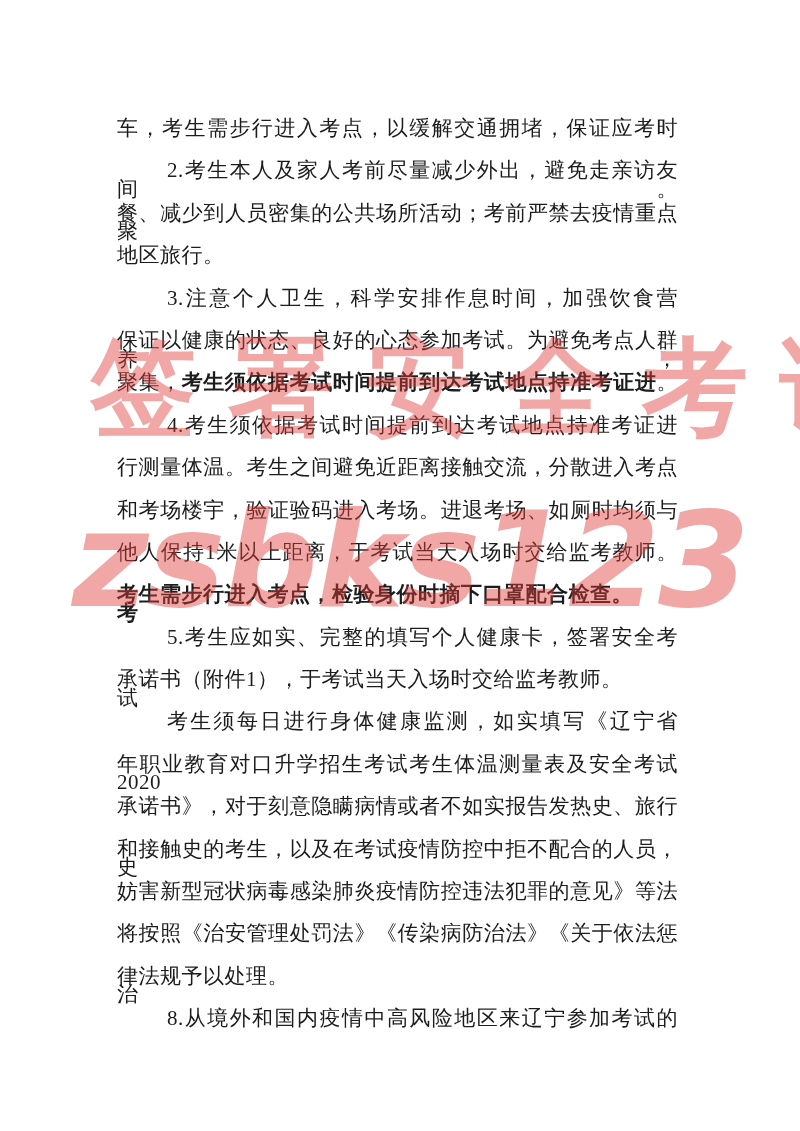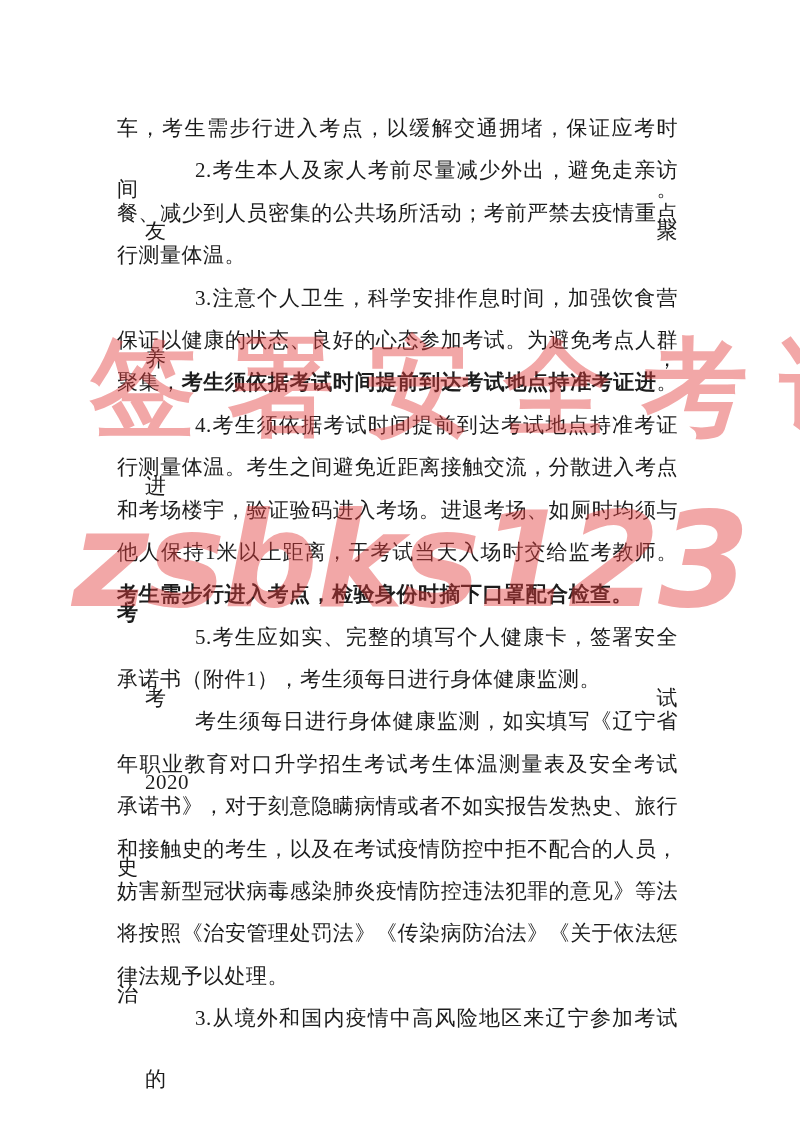--- a/index.html
+++ b/index.html
@@ -22,21 +22,21 @@
     font-size: 21px;
     letter-spacing: 0.5px;
     color: #1c1c1c;
     white-space: nowrap;
   }
   .line.justify {
     white-space: normal;
     text-align: justify;
     text-align-last: justify;
   }
-  .line.indent { text-indent: 50px; margin-left: 28px; }
+  .line.indent { text-indent: 50px; }
   .line .b { font-weight: bold; }
   .wm {
     position: absolute;
     z-index: 2;
     line-height: 1;
     font-weight: bold;
     white-space: nowrap;
     pointer-events: none;
   }
   .wm1 {
@@ -52,35 +52,35 @@
     font-family: "DejaVu Sans", "Liberation Sans", sans-serif;
   }
 </style>
 </head>
 <body>
 
 <div class="doc">
     <div class="line justify"><span>车，考生需步行进入考点，以缓解交通拥堵，保证应考时间。</span></div>
     <div class="line justify indent"><span>2.考生本人及家人考前尽量减少外出，避免走亲访友聚</span></div>
     <div class="line justify"><span>餐、减少到人员密集的公共场所活动；考前严禁去疫情重点</span></div>
-    <div class="line"><span>行测量体温。</span></div>
+    <div class="line"><span>地区旅行。</span></div>
     <div class="line justify indent"><span>3.注意个人卫生，科学安排作息时间，加强饮食营养，</span></div>
     <div class="line justify"><span>保证以健康的状态、良好的心态参加考试。为避免考点人群</span></div>
     <div class="line justify"><span>聚集，</span><span class="b">考生须依据考试时间提前到达考试地点持准考证进</span><span>。</span></div>
     <div class="line justify indent"><span>4.考生须依据考试时间提前到达考试地点持准考证进</span></div>
     <div class="line justify"><span>行测量体温。考生之间避免近距离接触交流，分散进入考点</span></div>
     <div class="line justify"><span>和考场楼宇，验证验码进入考场。进退考场、如厕时均须与</span></div>
     <div class="line justify"><span>他人保持1米以上距离，于考试当天入场时交给监考教师。</span><span class="b">考</span></div>
     <div class="line"><span class="b">考生需步行进入考点，检验身份时摘下口罩配合检查。</span></div>
     <div class="line justify indent"><span>5.考生应如实、完整的填写个人健康卡，签署安全考试</span></div>
-    <div class="line"><span>承诺书（附件1），考生须每日进行身体健康监测。</span></div>
+    <div class="line"><span>承诺书（附件1），于考试当天入场时交给监考教师。</span></div>
     <div class="line justify indent"><span>考生须每日进行身体健康监测，如实填写《辽宁省2020</span></div>
     <div class="line justify"><span>年职业教育对口升学招生考试考生体温测量表及安全考试</span></div>
     <div class="line justify"><span>承诺书》，对于刻意隐瞒病情或者不如实报告发热史、旅行史</span></div>
     <div class="line justify"><span>和接触史的考生，以及在考试疫情防控中拒不配合的人员，</span></div>
     <div class="line justify"><span>妨害新型冠状病毒感染肺炎疫情防控违法犯罪的意见》等法</span></div>
     <div class="line justify"><span>将按照《治安管理处罚法》《传染病防治法》《关于依法惩治</span></div>
     <div class="line"><span>律法规予以处理。</span></div>
-    <div class="line justify indent"><span>3.从境外和国内疫情中高风险地区来辽宁参加考试的</span></div>
+    <div class="line justify indent"><span>8.从境外和国内疫情中高风险地区来辽宁参加考试的</span></div>
   </div>
 
 <div class="wm wm1" style="color: rgba(226, 60, 60, 0.45);">签署安全考试</div>
 <div class="wm wm2" style="color: rgba(226, 60, 60, 0.45); font-style: italic;">zsbks123</div>
 
 </body></html>

